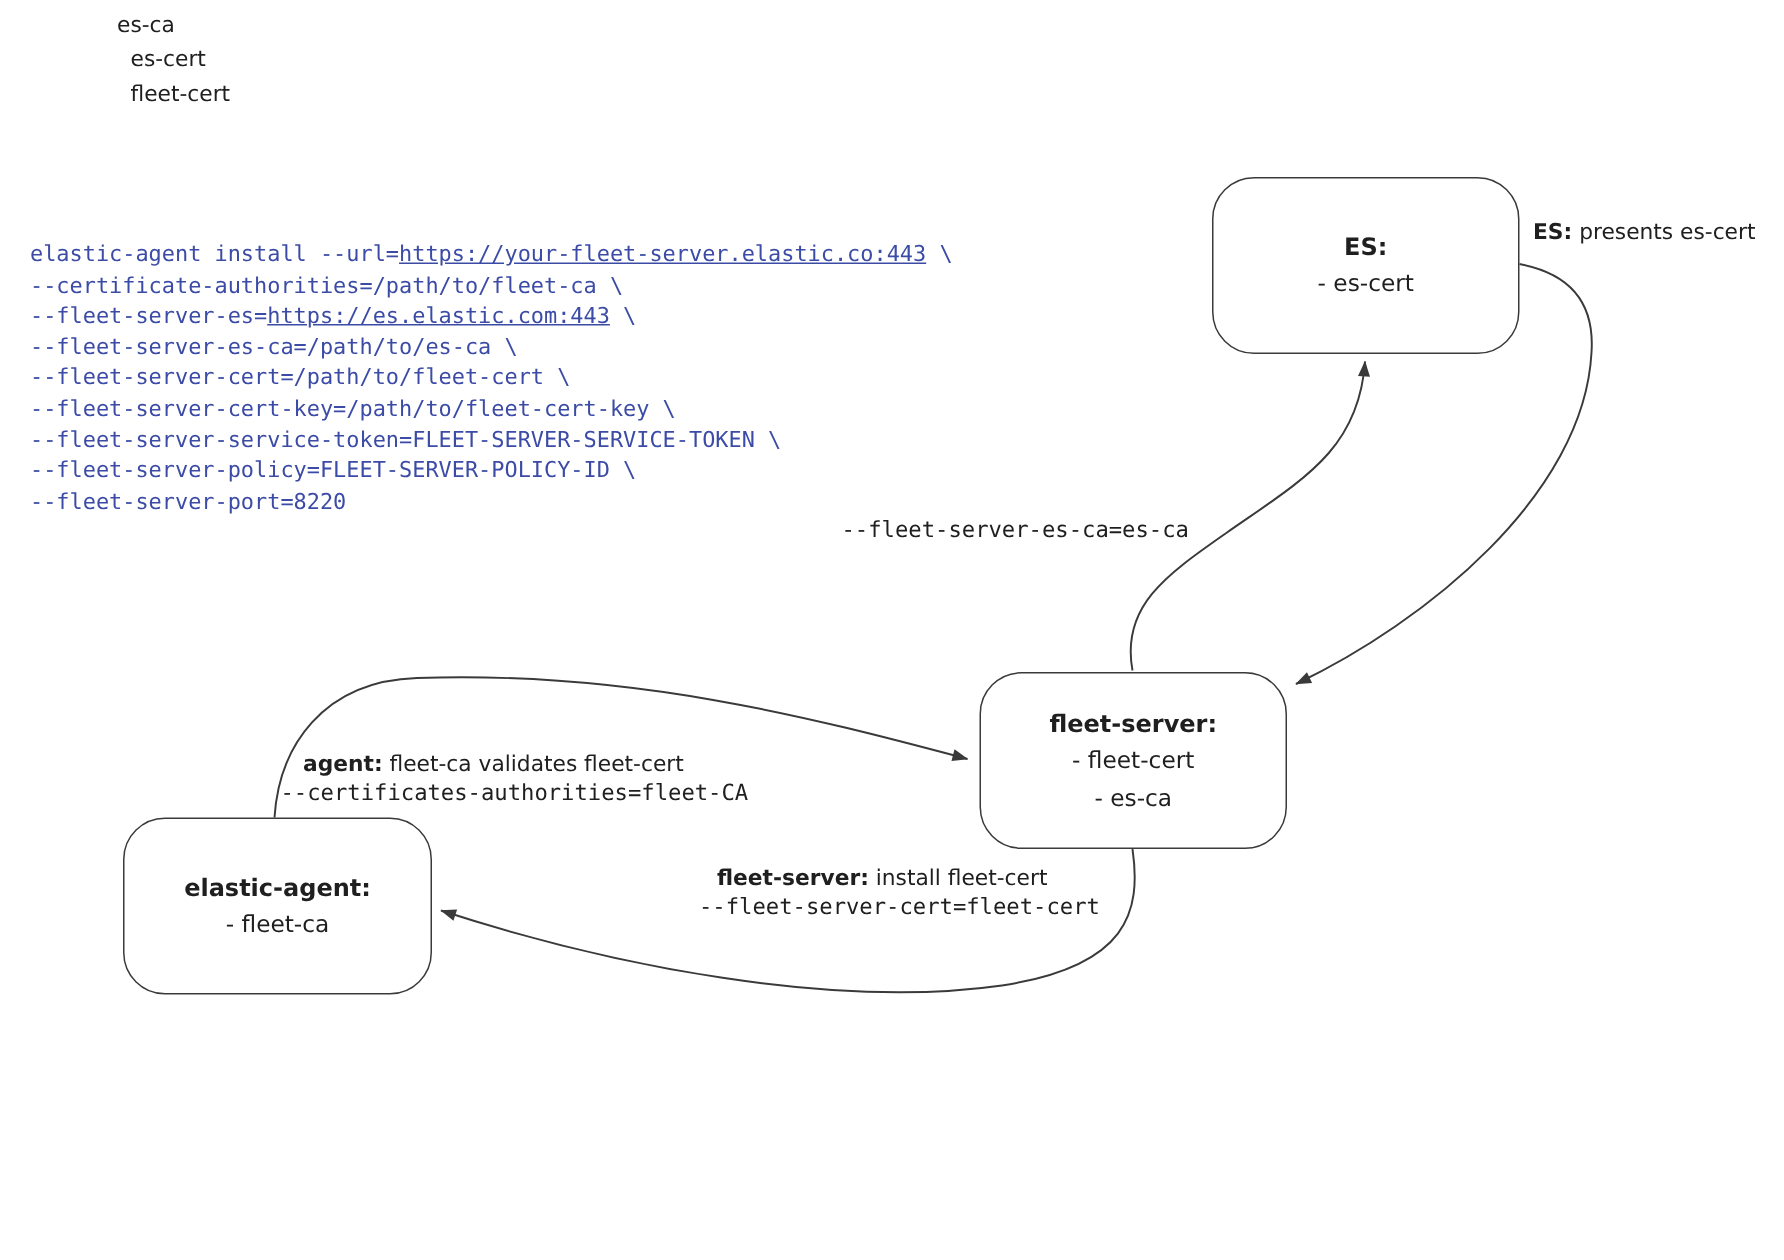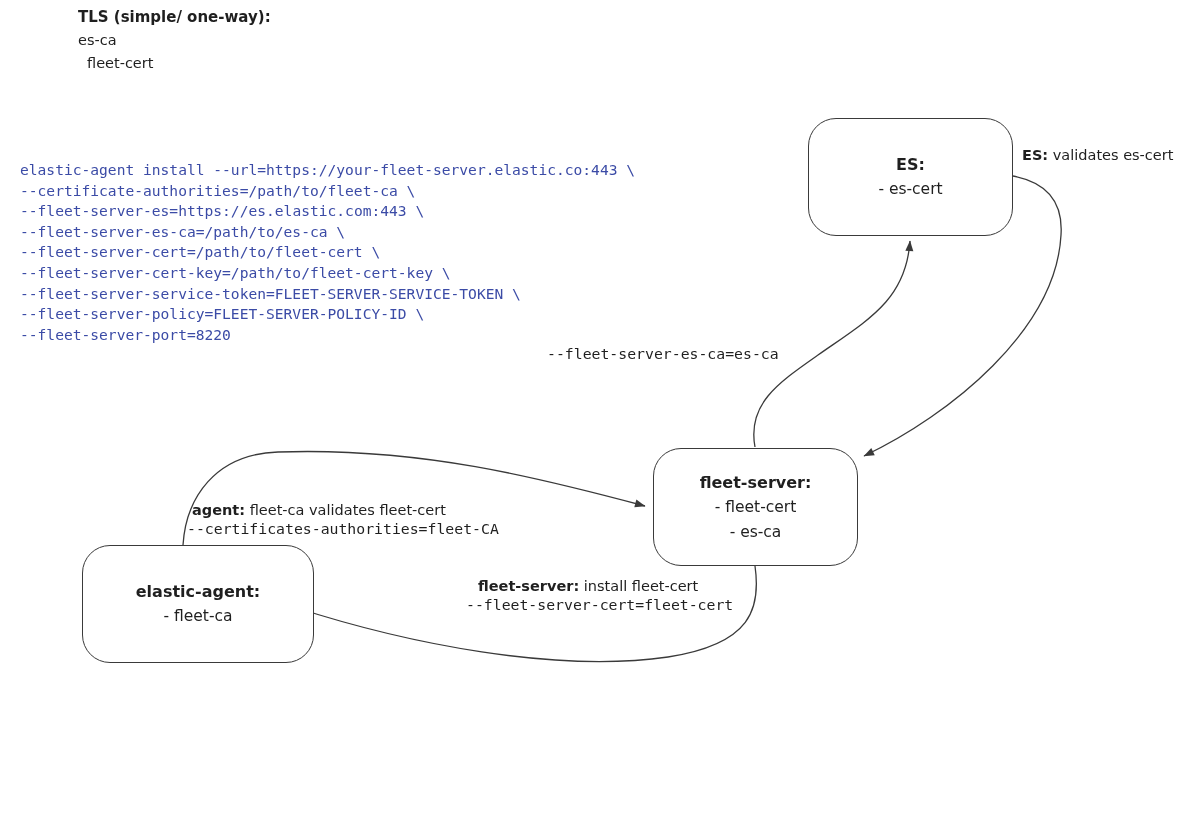--- a/index.html
+++ b/index.html
@@ -18,51 +18,51 @@
   .tls-list{position:absolute;left:78px;top:6px;z-index:2;font-size:14.5px;line-height:23px;}
   .tls-list .title{font-weight:bold;font-size:15px;}
   .tls-list .indent{padding-left:9px;}
   
   .code-block{
     position:absolute;left:20px;top:160px;z-index:2;
     font-family:"DejaVu Sans Mono", "Liberation Mono", monospace;
     font-size:14.6px;line-height:20.6px;
     color:#3b4ba6;white-space:pre;
   }
-  .code-link{cursor:pointer;}
+  .code-link{text-decoration:underline;cursor:pointer;}
   
   .node{
     position:absolute;z-index:2;
     width:205px;height:118px;
     background:#ffffff;
     border:1.6px solid #3a3a3a;
     border-radius:28px;
     display:flex;flex-direction:column;
     align-items:center;justify-content:center;
     text-align:center;
     box-sizing:border-box;
     line-height:25px;
     font-size:15.5px;
   }
   .node .node-title{font-weight:bold;font-size:16px;}
   #node-es{left:808px;top:118px;}
   #node-fleet-server{left:653px;top:448px;}
-  #node-elastic-agent{left:82px;top:545px;width:232px;}
+  #node-elastic-agent{left:82px;top:545px;width:206px;}
   
   .edge-label{position:absolute;z-index:2;font-size:14.5px;line-height:18px;white-space:nowrap;}
   .edge-label .lbl-bold{font-weight:bold;}
   .edge-label .lbl-code{
     font-family:"DejaVu Sans Mono", "Liberation Mono", monospace;
     font-size:14.8px;line-height:19px;color:#1f1f1f;
   }
   #label-es-presents{left:1022px;top:146px;}
   #label-fleet-validates{left:543px;top:344px;}
-  #label-fleet-validates .lbl-code{margin-left:4px;text-align:right;}
+  #label-fleet-validates .lbl-code{margin-left:18px;text-align:right;}
   #label-agent-validates{left:187px;top:501px;}
-  #label-agent-validates .lbl-line1{margin-left:5px;}
+  #label-agent-validates .lbl-line1{margin-left:15px;}
   #label-fleet-presents{left:466px;top:577px;}
   #label-fleet-presents .lbl-line1{margin-left:12px;}
 </style>
 </head>
 <body>
 
 <div id="canvas">
 
   <svg id="arrows" width="1189" height="840" viewBox="0 0 1189 840" xmlns="http://www.w3.org/2000/svg">
     <defs>
@@ -70,22 +70,22 @@
         <path d="M0.5,0.5 L11,4.5 L0.5,8.5 Z" fill="#3a3a3a"></path>
       </marker>
     </defs>
     <path class="link" d="M 183 545 C 186 498 215 454 278 452 C 420 447 540 478 645 506" marker-end="url(#arrowhead)"></path>
     <path class="link" d="M 755 566 C 761 608 752 644 668 657 C 556 673 408 644 294 607" marker-end="url(#arrowhead)"></path>
     <path class="link" d="M 755 447 C 747 404 778 383 818 355 C 868 320 906 300 910 241" marker-end="url(#arrowhead)"></path>
     <path class="link" d="M 1013 176 C 1050 183 1063 205 1061 235 C 1056 330 950 415 864 456" marker-end="url(#arrowhead)"></path>
   </svg>
 
   <div class="tls-list">
-    <div class="title">TLS (simple/ one-way):</div>
     <div>es-ca</div>
+    <div class="indent">es-cert</div>
     <div class="indent">fleet-cert</div>
   </div>
 
   <div class="code-block"><div><span>elastic-agent install --url=</span><span class="code-link">https://your-fleet-server.elastic.co:443</span><span> \</span></div><div><span>--certificate-authorities=/path/to/fleet-ca \</span></div><div><span>--fleet-server-es=</span><span class="code-link">https://es.elastic.com:443</span><span> \</span></div><div><span>--fleet-server-es-ca=/path/to/es-ca \</span></div><div><span>--fleet-server-cert=/path/to/fleet-cert \</span></div><div><span>--fleet-server-cert-key=/path/to/fleet-cert-key \</span></div><div><span>--fleet-server-service-token=FLEET-SERVER-SERVICE-TOKEN \</span></div><div><span>--fleet-server-policy=FLEET-SERVER-POLICY-ID \</span></div><div><span>--fleet-server-port=8220</span></div></div>
 
   <div class="node" id="node-es">
     <div class="node-title">ES:</div>
     <div>- es-cert</div>
   </div>
 
@@ -94,21 +94,21 @@
     <div>- fleet-cert</div>
     <div>- es-ca</div>
   </div>
 
   <div class="node" id="node-elastic-agent">
     <div class="node-title">elastic-agent:</div>
     <div>- fleet-ca</div>
   </div>
 
   <div class="edge-label" id="label-es-presents">
-    <div class="lbl-line1"><span class="lbl-bold">ES:</span><span> validates es-cert</span></div>
+    <div class="lbl-line1"><span class="lbl-bold">ES:</span><span> presents es-cert</span></div>
   </div>
 
   <div class="edge-label" id="label-fleet-validates">
     <div class="lbl-code">--fleet-server-es-ca=es-ca</div>
   </div>
 
   <div class="edge-label" id="label-agent-validates">
     <div class="lbl-line1"><span class="lbl-bold">agent:</span><span> fleet-ca validates fleet-cert</span></div>
     <div class="lbl-code">--certificates-authorities=fleet-CA</div>
   </div>

